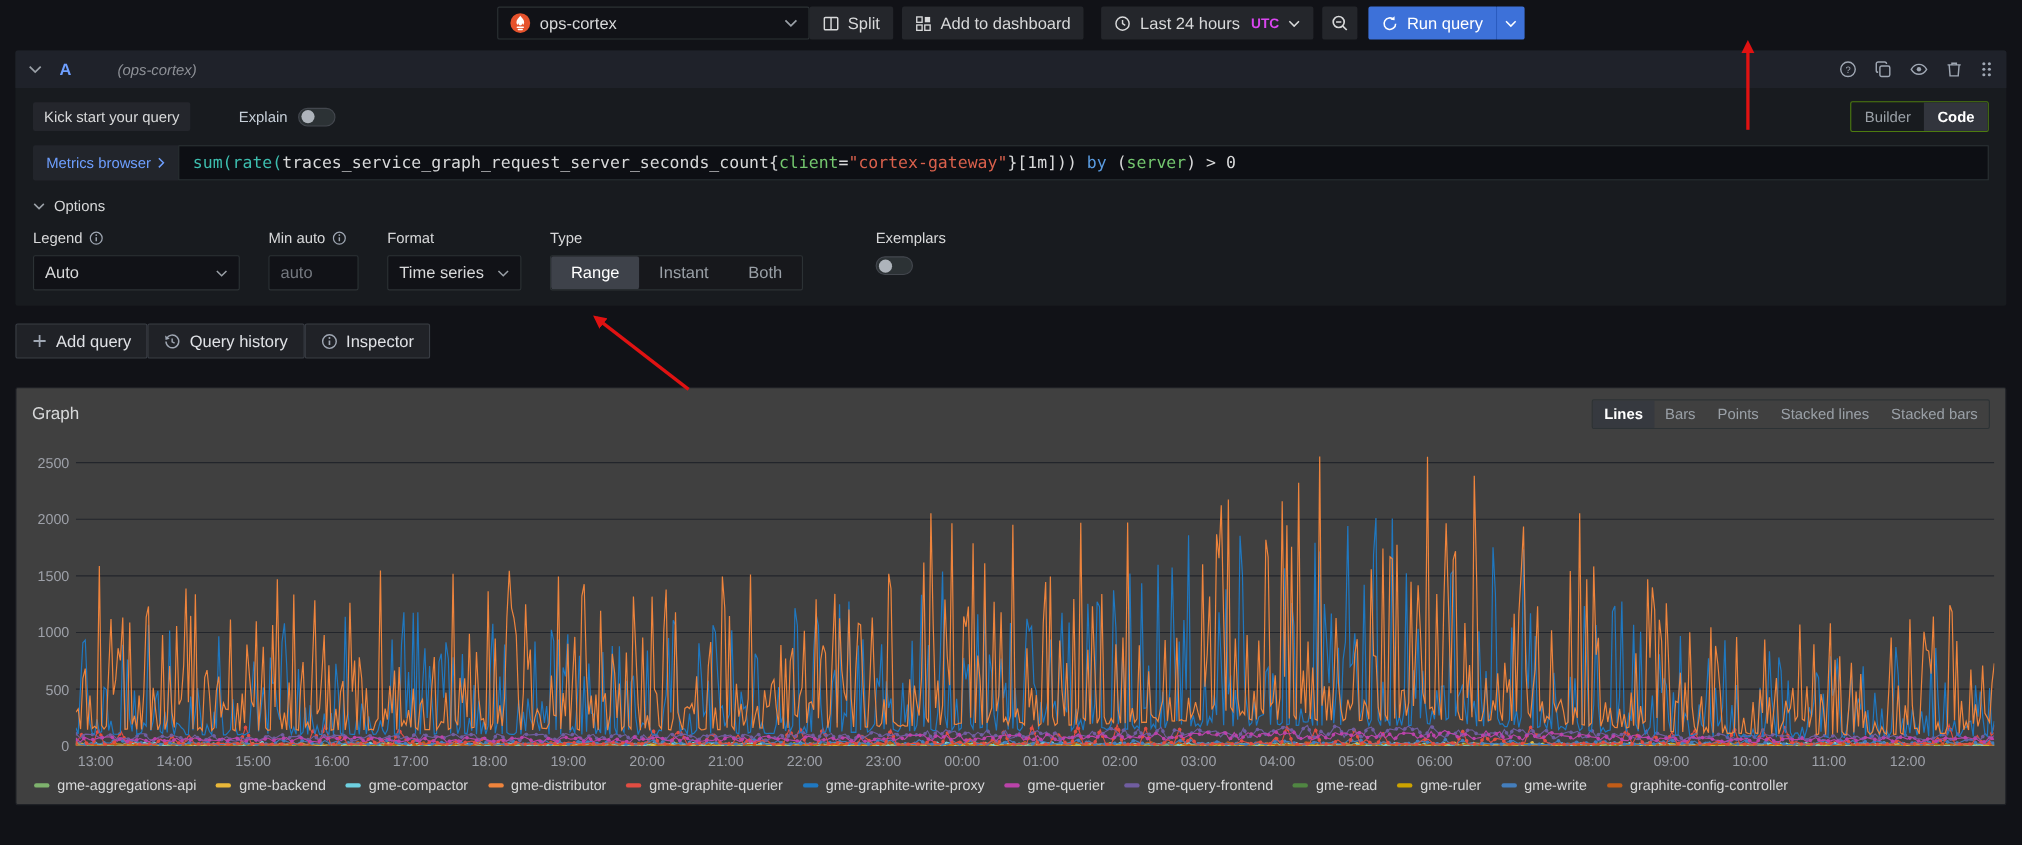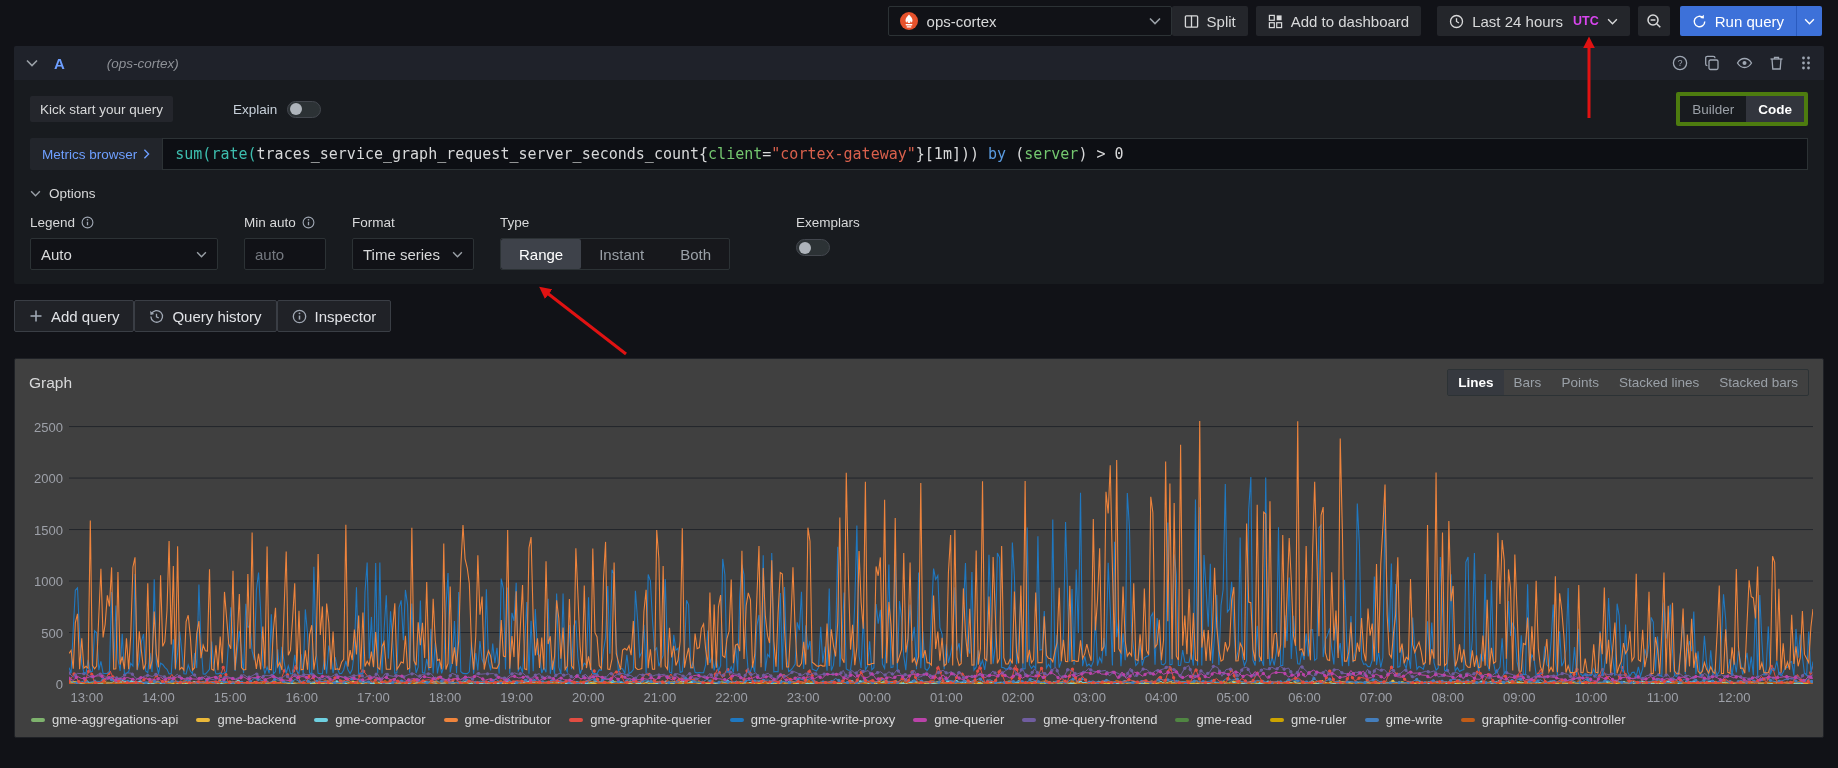--- a/index.html
+++ b/index.html
@@ -2,21 +2,21 @@
 <html><head>
 <meta charset="utf-8">
 <style>
   * { margin:0; padding:0; box-sizing:border-box; }
   html,body { width:1838px; height:768px; background:#111217; overflow:hidden;
     font-family:"Liberation Sans", sans-serif; color:#d8d9da; }
   body { position:relative; }
   svg { display:block; }
 
   
-  .topbar { display:flex; justify-content:flex-end; align-items:center; padding:4px 16px 0 16px; height:38px; }
+  .topbar { display:flex; justify-content:center; align-items:center; padding:4px 16px 0 16px; height:38px; }
   .ds-picker { display:flex; align-items:center; gap:8px; width:284px; height:30px; background:#111217;
     border:1px solid #2c3235; border-radius:2px; padding:0 10px; cursor:pointer; }
   .ds-picker .ds-label { flex:1; font-size:15px; }
   .topbar-right { display:flex; align-items:center; gap:8px; }
   .tb-btn { display:flex; align-items:center; gap:8px; height:30px; padding:0 12px; background:#24262b;
     border:none; border-radius:2px; color:#d8d9da; font-size:15px; font-weight:500; cursor:pointer;
     font-family:"Liberation Sans",sans-serif; }
   .tb-btn .utc { color:#d946ef; font-size:12.5px; font-weight:700; margin-left:2px; }
   .tb-btn.square { padding:0 8px; }
   .time-btn { margin-left:8px; }
@@ -30,27 +30,27 @@
 
   
   .query-panel { margin:8px 14px 0 14px; background:#181b1f; border-radius:2px; }
   .rowa-header { display:flex; align-items:center; height:34px; background:#1f222a; padding:0 12px; border-radius:2px 2px 0 0; }
   .rowa-header .refid { color:#6e9fff; font-weight:700; font-size:15px; margin-left:16px; }
   .rowa-header .hint { color:#8e9197; font-style:italic; font-size:13.5px; margin-left:42px; }
   .rowa-icons { margin-left:auto; display:flex; align-items:center; gap:16px; color:#9aa0a7; }
   .rowa-icons .icon { cursor:pointer; }
   .editor-body { padding:12px 16px 14px 16px; }
 
-  .kick-row { display:flex; align-items:center;gap:16px; }
+  .kick-row { display:flex; align-items:center; }
   .kick-btn { height:26px; padding:0 10px; background:#24262c; border:none; border-radius:2px; color:#d8d9da;
     font-size:13.5px; font-weight:500; cursor:pointer; font-family:"Liberation Sans",sans-serif; }
   .explain { display:flex; align-items:center; gap:10px; margin-left:44px; font-size:13.5px; color:#c7d0d9; }
   .toggle { width:34px; height:17px; border-radius:9px; background:#2c3235; border:1px solid #43474e; position:relative; cursor:pointer; }
   .toggle .knob { position:absolute; left:2px; top:1.5px; width:12px; height:12px; border-radius:50%; background:#aeb4bb; }
-  .seg-group { margin-left:auto; display:flex; border:4px solid #4d7c0f; border-radius:2px; overflow:hidden; }
+  .seg-group { margin-left:auto; display:flex; border:1px solid #4d7c0f; border-radius:2px; overflow:hidden; }
   .seg-btn { height:26px; padding:0 12px; background:transparent; border:none; color:#9aa0a7; font-size:13.5px;
     cursor:pointer; font-family:"Liberation Sans",sans-serif; }
   .seg-btn.sel { background:#32353d; color:#fff; font-weight:600; }
 
   .query-row { display:flex; margin-top:12px; }
   .mb-chip { display:flex; align-items:center; gap:6px; height:32px; padding:0 12px; background:#22252b;
     border-radius:2px 0 0 2px; color:#6e9fff; font-size:13.5px; font-weight:500; cursor:pointer; }
   .code-field { flex:1; display:flex; align-items:center; height:32px; background:#0d0f14; border:1px solid #2c3235;
     padding:0 12px; font-family:"DejaVu Sans Mono","Liberation Mono",monospace; font-size:15px; white-space:pre; }
   .tok-fn { color:#3dbdae; } .tok-m { color:#d8d9da; } .tok-l { color:#74c76f; }

